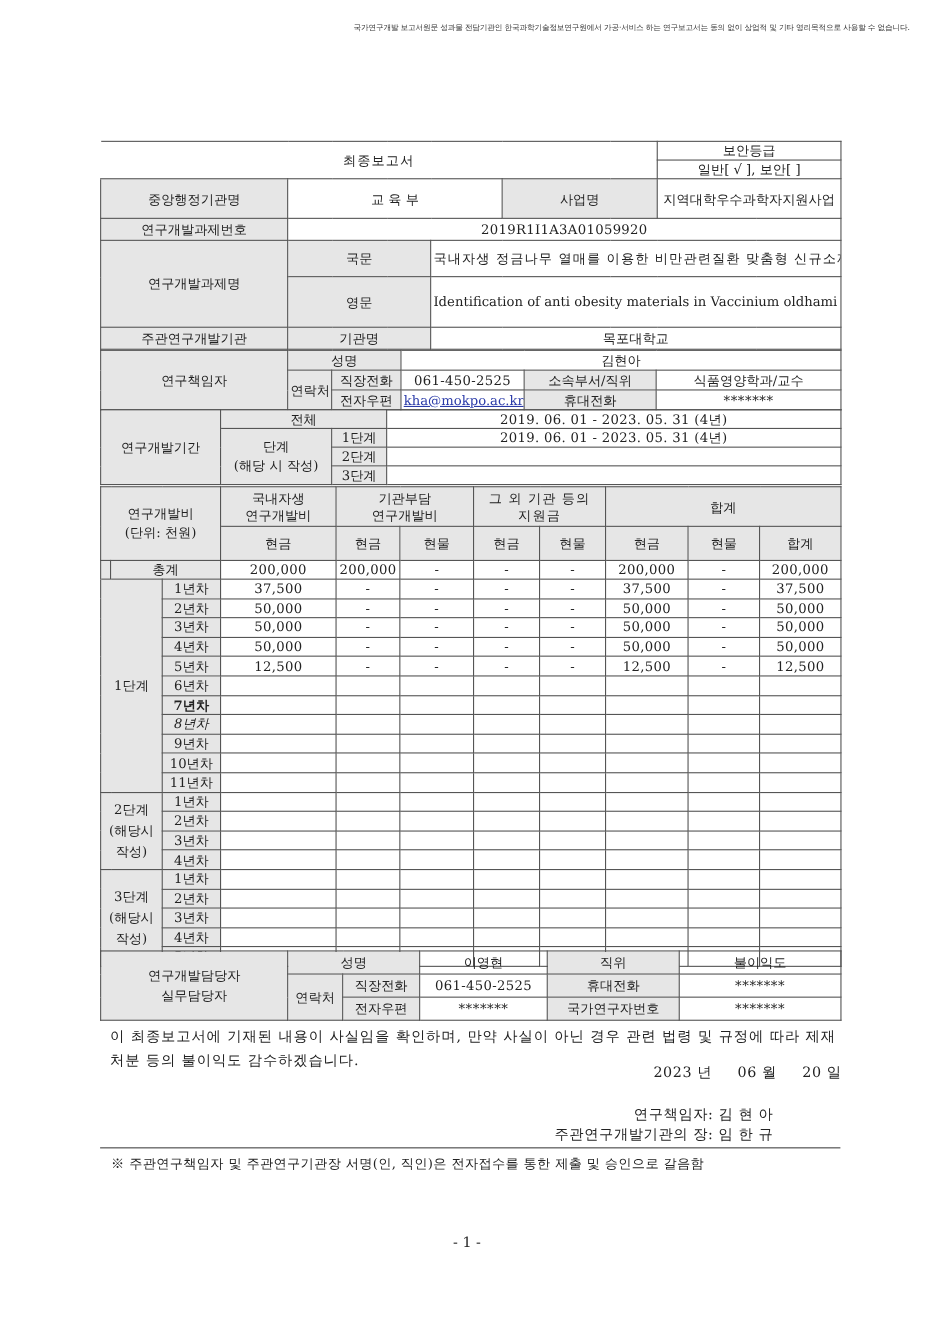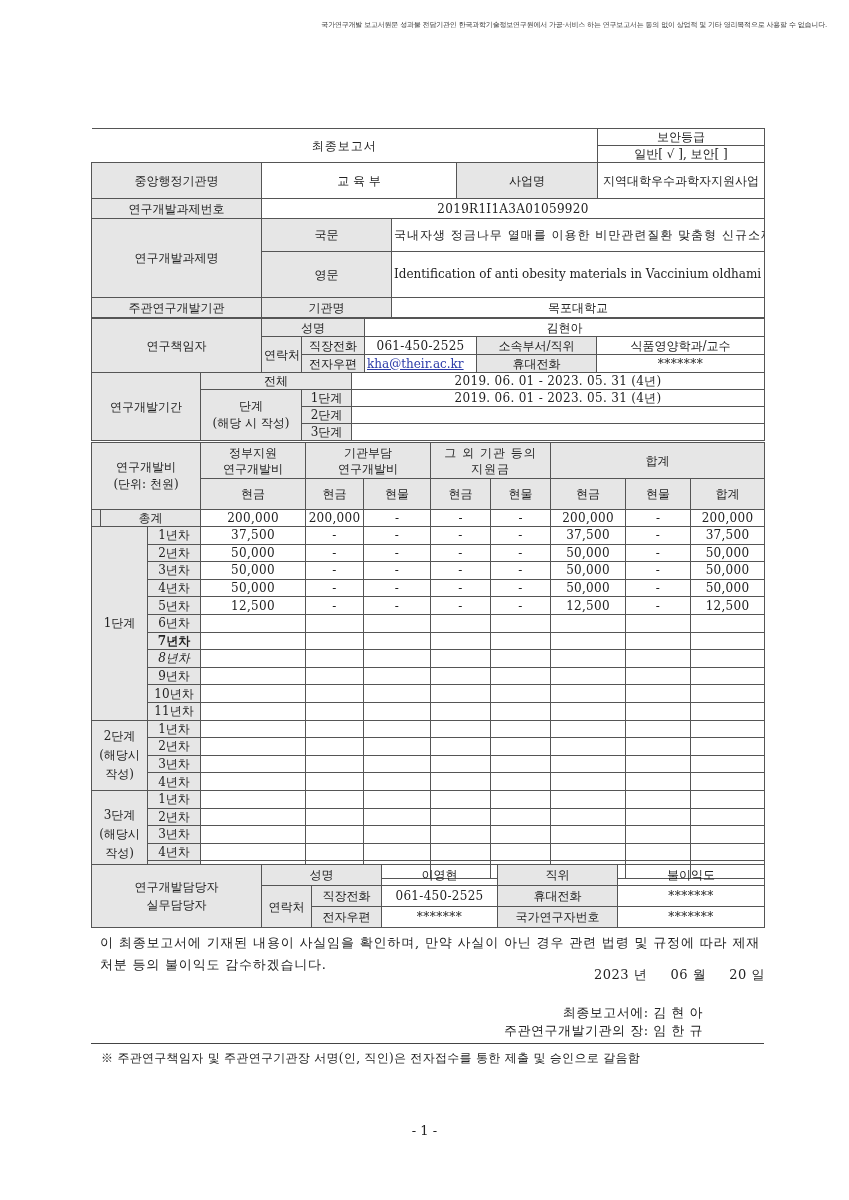--- a/index.html
+++ b/index.html
@@ -89,21 +89,21 @@
   </tr>
   <tr style="height:18px">
     <td rowspan="2" class="g">연락처</td>
     <td class="g">직장전화</td>
     <td class="tnum">061-450-2525</td>
     <td class="g">소속부서/직위</td>
     <td>식품영양학과/교수</td>
   </tr>
   <tr style="height:18px">
     <td class="g">전자우편</td>
-    <td style="text-align:left"><a class="mail" href="#">kha@their.ac.kr</a></td>
+    <td style="text-align:left"><a class="mail" href="#">kha@mokpo.ac.kr</a></td>
     <td class="g">휴대전화</td>
     <td class="stars">*******</td>
   </tr>
 </tbody>
   </table>
 
 <table class="f" style="left:91px; top:372px; width:673px;">
   <colgroup>
     <col style="width:109px">
       <col style="width:101px">
@@ -149,21 +149,21 @@
       <col style="width:65px">
       <col style="width:74px">
   </colgroup>
   <tbody>
       <tr style="height:36px">
     <td colspan="3" rowspan="2" class="g" style="white-space:normal; line-height:17px;">
       <div>연구개발비</div>
       <div>(단위: 천원)</div>
     </td>
     <td class="g" style="line-height:16px;">
-          <div>정부지원</div>
+          <div>국내자생</div>
           <div>연구개발비</div>
         </td>
     <td colspan="2" class="g" style="line-height:16px;">
           <div>기관부담</div>
           <div>연구개발비</div>
         </td>
     <td colspan="2" class="g" style="line-height:16px; letter-spacing:1px;">
           <div>그 외 기관 등의</div>
           <div>지원금</div>
         </td>
@@ -469,18 +469,18 @@
 
 <div class="date">
   <span>2023</span>
   <span>년</span>&nbsp;&nbsp;&nbsp;&nbsp;
   <span>06</span>
   <span>월</span>&nbsp;&nbsp;&nbsp;&nbsp;
   <span>20</span>
   <span>일</span>
 </div>
 
-<div class="sig" style="top:1004px;">최종보고서에: 김 현 아</div>
+<div class="sig" style="top:1004px;">연구책임자: 김 현 아</div>
 <div class="sig" style="top:1022px;">주관연구개발기관의 장: 임 한 규</div>
 <div class="hr" style="top:1043px;"></div>
 <div class="foot">※ 주관연구책임자 및 주관연구기관장 서명(인, 직인)은 전자접수를 통한 제출 및 승인으로 갈음함</div>
 
 <div class="page">- 1 -</div>
 
 </body></html>

